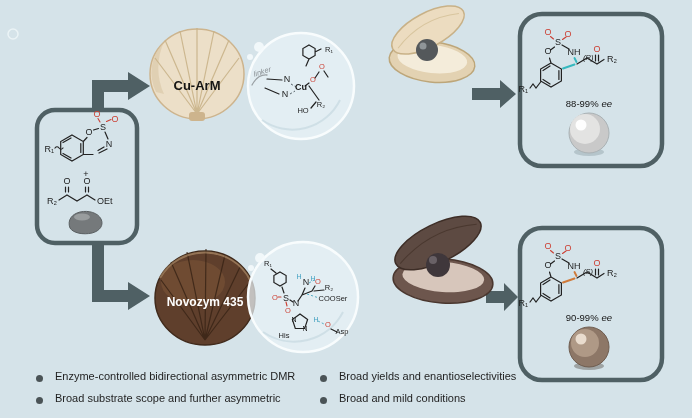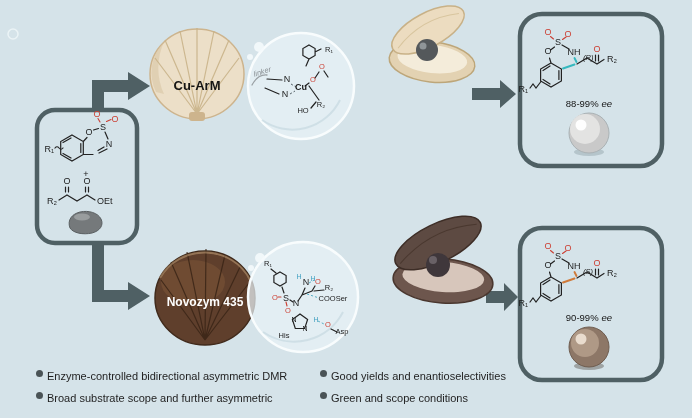--- a/index.html
+++ b/index.html
@@ -29,21 +29,21 @@
   .catalyst{font-size:13px;font-weight:bold;text-anchor:middle;fill:#141414}
   .catalyst-w{font-size:12px;font-weight:bold;text-anchor:middle;fill:#ffffff}
   .ee{font-size:9.5px;text-anchor:middle;fill:#141414}
   .stereo{font-size:7.5px;font-style:italic}
   .ridge{stroke:#c9b288;stroke-width:1.2;fill:none;opacity:.9}
   .ridge-dark{stroke:#3a2516;stroke-width:1.2;fill:none;opacity:.85}
   .deco-bubble{fill:none;stroke:#f0f7f9;stroke-width:1.5;opacity:.8}
   .bubble-body{fill:#e9f3f6;fill-opacity:.72;stroke:#f8fcfd;stroke-width:2.5}
   .bubble-shade{stroke:#c2d6dd;stroke-width:2;fill:none;opacity:.6}
   .mini-bubble{fill:#f4fafc;opacity:.9}
-  .bullet{position:absolute;display:flex;align-items:flex-start;gap:4px;font-size:11px;color:#1f1f1f;white-space:nowrap}
+  .bullet{position:absolute;display:flex;align-items:flex-end;gap:12px;font-size:11px;color:#1f1f1f;white-space:nowrap}
   .dot{width:7px;height:7px;border-radius:50%;background:#4a5356;flex:0 0 auto}
 </style>
 </head>
 <body>
 
 <div class="canvas">
 <svg width="692" height="418" viewBox="0 0 692 418">
 
   <circle class="deco-bubble" cx="13" cy="34" r="5"></circle>
 
@@ -219,20 +219,20 @@
     <div class="bullet" style="left:36px;top:370px">
       <span class="dot"></span>
       <span>Enzyme-controlled bidirectional asymmetric DMR</span>
     </div>
     <div class="bullet" style="left:36px;top:392px">
       <span class="dot"></span>
       <span>Broad substrate scope and further asymmetric</span>
     </div>
     <div class="bullet" style="left:320px;top:370px">
       <span class="dot"></span>
-      <span>Good yields and enantioselectivities</span>
+      <span>Broad yields and enantioselectivities</span>
     </div>
     <div class="bullet" style="left:320px;top:392px">
       <span class="dot"></span>
-      <span>Green and scope conditions</span>
+      <span>Broad and mild conditions</span>
     </div>
   </div>
 </div>
 
 </body></html>

